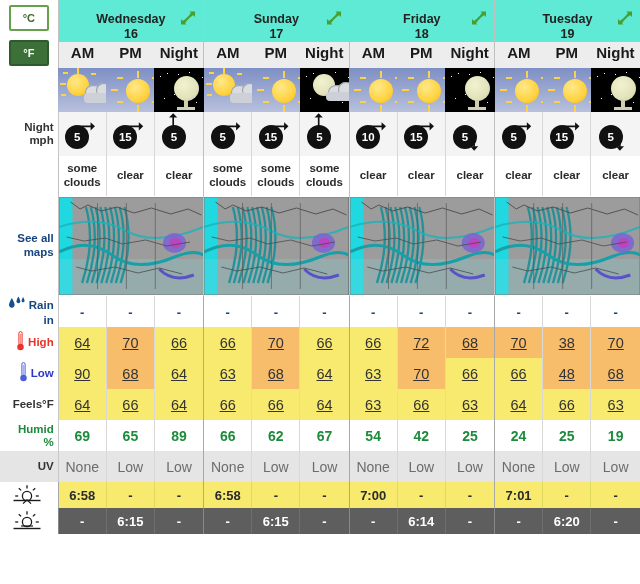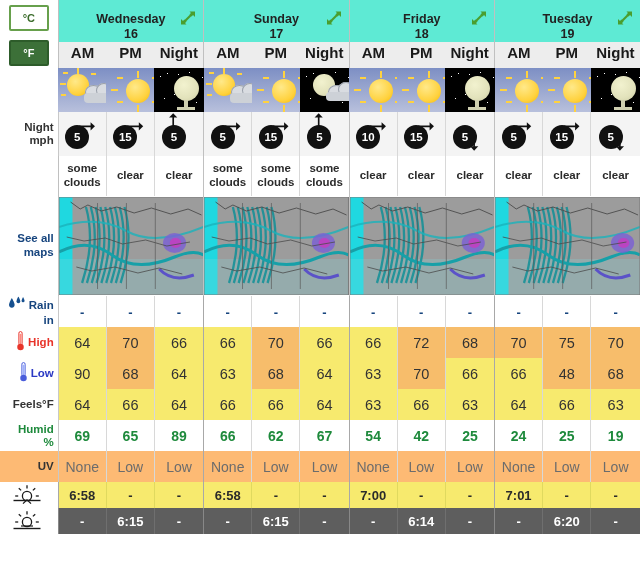--- a/index.html
+++ b/index.html
@@ -197,26 +197,26 @@
     text-align: center;
     font-size: 14px;
     color: #333;
     height: 31px;
     border-left: 1px solid #d8d8d8;
   }
   .datacell.first { border-left: 1px solid #a8a8a8; }
   .yellow { background: #f7ea6e; }
   .orange { background: #f7bd6b; }
   .plain  { background: #ffffff; }
-  .graybg { background: #fdba74; margin-left: 37px; }
+  .graybg { background: #e5e5e5; margin-left: 37px; }
 
   .rainval { color: #17457e; font-size: 13px; font-weight: bold; }
   .humidval { color: #1e8a3c; font-size: 14px; font-weight: bold; }
   .uvval { color: #6c6c6c; font-size: 14px; }
-  .tempval { color: #333; font-size: 14.5px; }
+  .tempval { color: #333; font-size: 14.5px; text-decoration: underline; }
 
   .sunrisecell {
     background: #f7ea6e;
     text-align: center;
     font-size: 13px;
     font-weight: bold;
     color: #2b2b2b;
     height: 26px;
     border-left: 1px solid #e0d95f;
   }
@@ -750,21 +750,21 @@
           <td class="datacell first yellow"><span class="tempval">64</span></td>
           <td class="datacell  orange"><span class="tempval">70</span></td>
           <td class="datacell  yellow"><span class="tempval">66</span></td>
           <td class="datacell first yellow"><span class="tempval">66</span></td>
           <td class="datacell  orange"><span class="tempval">70</span></td>
           <td class="datacell  yellow"><span class="tempval">66</span></td>
           <td class="datacell first yellow"><span class="tempval">66</span></td>
           <td class="datacell  orange"><span class="tempval">72</span></td>
           <td class="datacell  orange"><span class="tempval">68</span></td>
           <td class="datacell first orange"><span class="tempval">70</span></td>
-          <td class="datacell  orange"><span class="tempval">75</span></td>
+          <td class="datacell  orange"><span class="tempval">38</span></td>
           <td class="datacell  orange"><span class="tempval">70</span></td>
         </tr>
         <tr>
           <td class="labelcell lbl-low">
             <div class="labelwrap">
               <span class="icn"><svg viewBox="0 0 10 24" width="9" height="22">
                   <rect x="3.2" y="1.5" width="3.6" height="15" rx="1.8" fill="#fff" stroke="#4a5ddb" stroke-width="1.1"></rect>
                   <rect x="4.1" y="4" width="1.8" height="12" fill="#9fb0ff"></rect>
                   <circle cx="5" cy="18.6" r="3.6" fill="#4a5ddb"></circle>
                 </svg></span>

